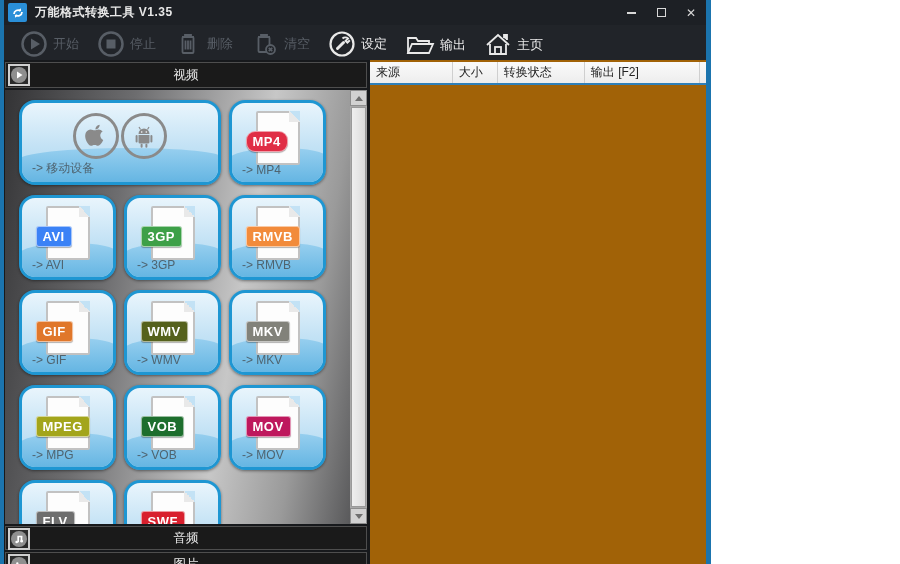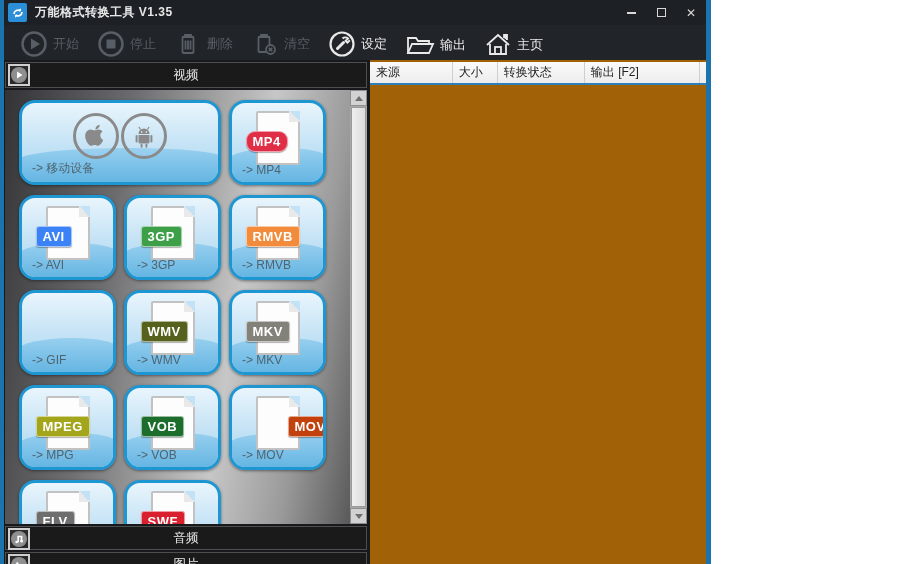--- a/index.html
+++ b/index.html
@@ -256,20 +256,23 @@
         <div class="fmt-btn">
           <div class="gloss"></div>
           <div class="doc">
             <span class="badge" style="background: rgb(242, 139, 59);">RMVB</span>
           </div>
           <div class="fmt-label">-&gt; RMVB</div>
         </div>
 
         <div class="fmt-btn">
           <div class="gloss"></div>
+          <div class="doc">
+            <span class="badge" style="background: rgb(224, 119, 42);">GIF</span>
+          </div>
           <div class="fmt-label">-&gt; GIF</div>
         </div>
 
         <div class="fmt-btn">
           <div class="gloss"></div>
           <div class="doc">
             <span class="badge" style="background: rgb(85, 97, 28);">WMV</span>
           </div>
           <div class="fmt-label">-&gt; WMV</div>
         </div>
@@ -294,21 +297,21 @@
           <div class="gloss"></div>
           <div class="doc">
             <span class="badge" style="background: rgb(29, 110, 45);">VOB</span>
           </div>
           <div class="fmt-label">-&gt; VOB</div>
         </div>
 
         <div class="fmt-btn">
           <div class="gloss"></div>
           <div class="doc">
-            <span class="badge" style="background: #c2410c; margin-left: 42px;">MOV</span>
+            <span class="badge" style="background: #be185d;">MOV</span>
           </div>
           <div class="fmt-label">-&gt; MOV</div>
         </div>
 
         <div class="fmt-btn">
 
           <div class="doc">
             <span class="badge" style="background: rgb(110, 110, 110);">FLV</span>
           </div>
 

